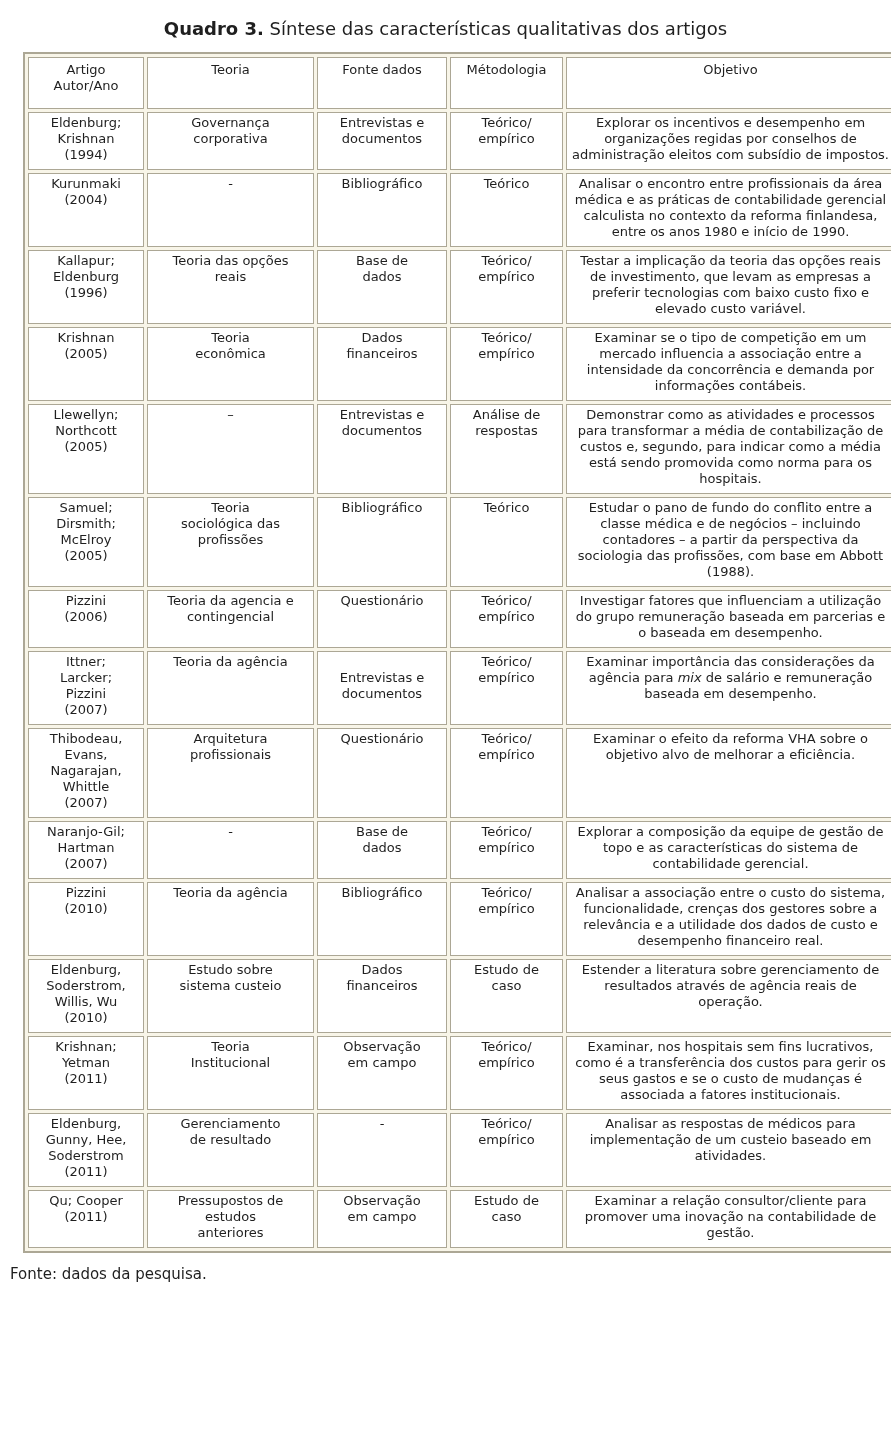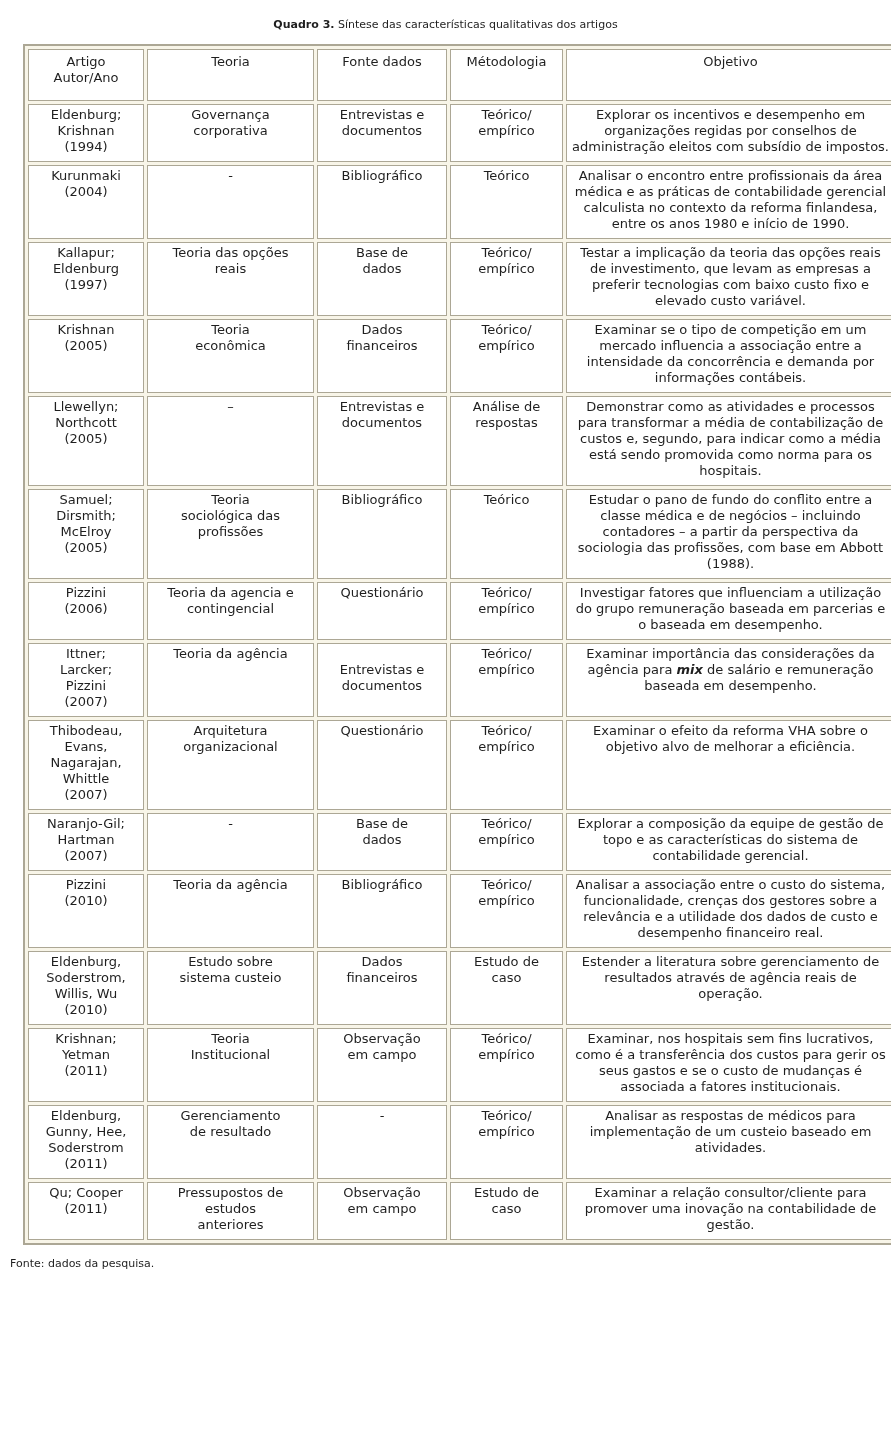--- a/index.html
+++ b/index.html
@@ -3,21 +3,21 @@
 <meta charset="utf-8">
 <style>
   html,body{margin:0;padding:0;background:#ffffff;}
   body{
     width:891px;min-height:1454px;
     font-family:"DejaVu Sans","Liberation Sans",sans-serif;
     color:#1f1f1f;
   }
   .caption{
     text-align:center;
-    font-size:11px;
+    font-size:18px;
     padding:18px 0 13px 0;
   }
   .caption .bold{font-weight:bold;}
   table.articles{
     margin-left:23px;
     width:877px;
     table-layout:fixed;
     border:2px solid #aca795;
     border-spacing:3px;
     background:#f8f5e8;
@@ -32,24 +32,24 @@
     vertical-align:top;
     padding:2px 4px 6px 4px;
     white-space:pre-line;
     overflow-wrap:break-word;
   }
   thead th{height:40px;padding-top:4px;}
   
   tbody tr:nth-child(8)  td:nth-child(3){vertical-align:middle;}
   tbody tr:nth-child(16) td:nth-child(2){text-align:right;padding-left:9px;}
   .source-note{
-    font-size:11px;
+    font-size:15px;
     margin:12px 0 12px 10px;
   }
-  i{font-style:italic;font-weight:bold;}
+  i{font-style:italic;}
 </style>
 </head>
 <body>
 
 <div class="caption">
   <span class="bold">Quadro 3.</span><span> Síntese das características qualitativas dos artigos</span>
 </div>
 
 <table class="articles">
   <colgroup>
@@ -85,21 +85,21 @@
         <td>Kurunmaki
 (2004)</td>
         <td>-</td>
         <td>Bibliográfico</td>
         <td>Teórico</td>
         <td>Analisar o encontro entre profissionais da área médica e as práticas de contabilidade gerencial calculista no contexto da reforma finlandesa, entre os anos 1980 e início de 1990.</td>
       </tr>
       <tr>
         <td>Kallapur;
 Eldenburg
-(1997)</td>
+(1996)</td>
         <td>Teoria das opções
 reais</td>
         <td>Base de
 dados</td>
         <td>Teórico/
 empírico</td>
         <td>Testar a implicação da teoria das opções reais de investimento, que levam as empresas a preferir tecnologias com baixo custo fixo e elevado custo variável.</td>
       </tr>
       <tr>
         <td>Krishnan
@@ -157,21 +157,21 @@
 empírico</td>
         <td>Examinar importância das considerações da agência para <i>mix</i> de salário e remuneração baseada em desempenho.</td>
       </tr>
       <tr>
         <td>Thibodeau,
 Evans,
 Nagarajan,
 Whittle
 (2007)</td>
         <td>Arquitetura
-organizacional</td>
+profissionais</td>
         <td>Questionário</td>
         <td>Teórico/
 empírico</td>
         <td>Examinar o efeito da reforma VHA sobre o objetivo alvo de melhorar a eficiência.</td>
       </tr>
       <tr>
         <td>Naranjo-Gil;
 Hartman
 (2007)</td>
         <td>-</td>

